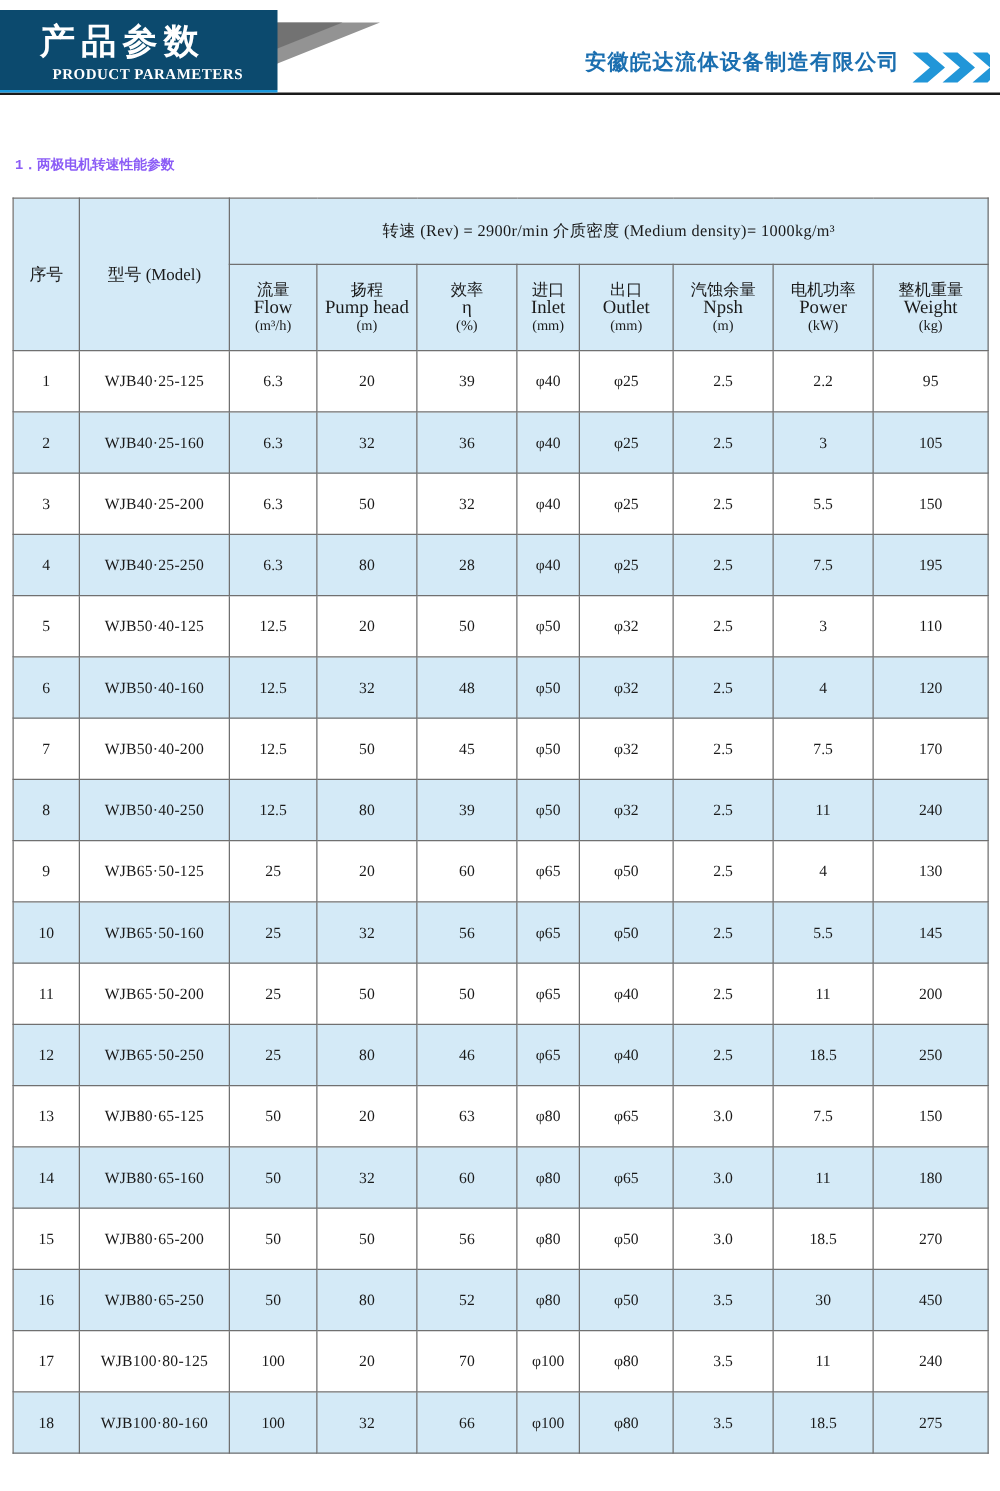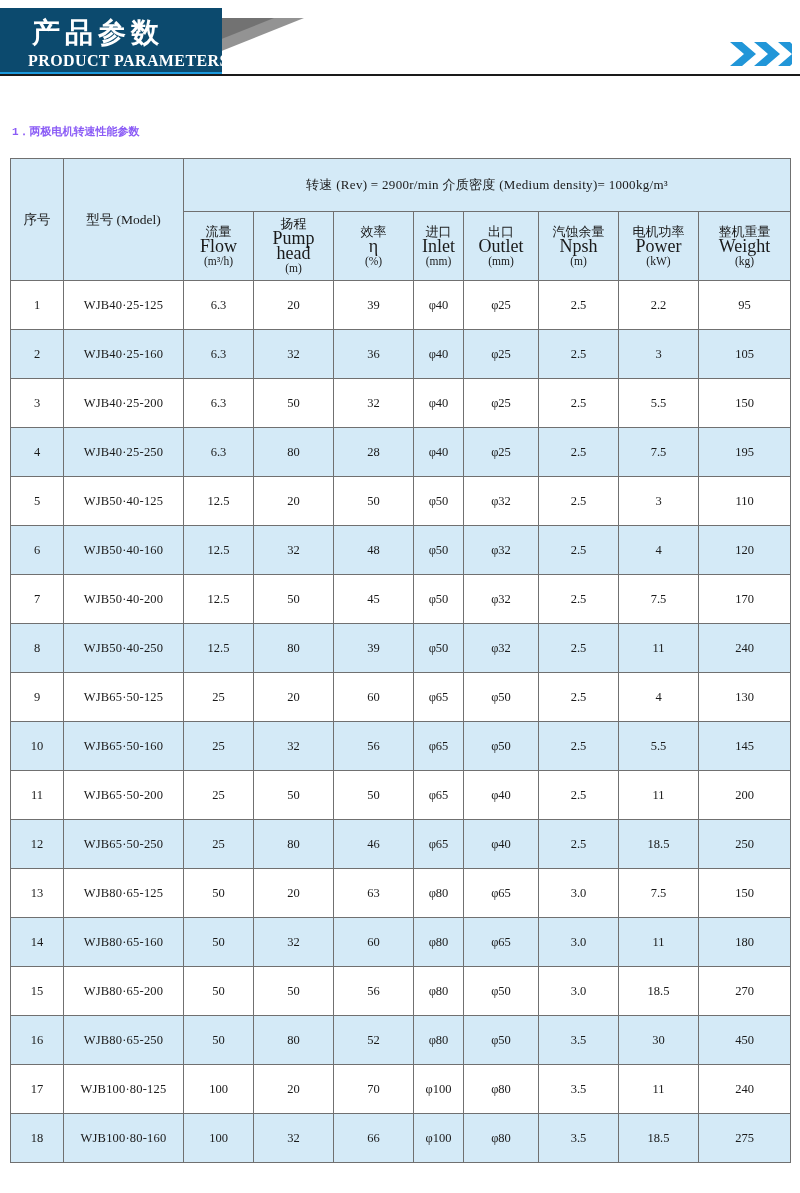--- a/index.html
+++ b/index.html
@@ -16,23 +16,23 @@
     position:absolute;left:0;top:8px;width:222px;height:64px;
     background:#0c4a6e;z-index:3;
   }
   .banner-cn{
     position:absolute;left:32px;top:10px;
     font-family:"DejaVu Sans","Liberation Sans",sans-serif;
     font-size:28px;font-weight:bold;color:#ffffff;letter-spacing:5px;
     line-height:30px;white-space:nowrap;
   }
   .banner-en{
-    position:absolute;left:28px;top:44px;
+    position:absolute;left:42px;top:44px;
     font-family:"Liberation Serif","DejaVu Serif",serif;
-    font-size:16px;font-weight:bold;color:#ffffff;letter-spacing:.4px;
+    font-size:12px;font-weight:bold;color:#ffffff;letter-spacing:.4px;
     white-space:nowrap;
   }
   .shadow-wedge{
     position:absolute;left:214px;top:18px;width:0;height:0;z-index:2;
     border-top:0 solid transparent;
     border-left:90px solid #8d8d8d;
     border-bottom:36px solid transparent;
     opacity:.95;
   }
   .shadow-wedge2{
@@ -72,21 +72,21 @@
     border:1px solid #707070;
     text-align:center;vertical-align:middle;
     font-size:12.5px;color:#1a1a1a;font-weight:normal;
   }
   thead th{background:#d4eaf7;padding:2px 1px;}
   .cond-cell{
     font-size:13px;padding:17px 2px;letter-spacing:.3px;white-space:nowrap;
   }
   .hcol{height:62px;line-height:15px;padding:3px 1px;}
   .hcol .cn{font-size:13px;display:block;}
-  .hcol .en{font-size:18px;display:block;}
+  .hcol .en{font-size:15px;display:block;}
   .hcol .un{font-size:11.5px;display:block;text-align:center;}
   .hsn{height:94px;font-size:13.5px;}
   .hmodel{height:94px;font-size:13.5px;}
 
   tbody td{height:46px;}
   tbody tr.odd td{background:#ffffff;}
   tbody tr.even td{background:#d4eaf7;}
   .c-sn{font-size:12.5px;}
   .c-model{font-size:12.5px;letter-spacing:.2px;white-space:nowrap;}
 
@@ -111,20 +111,21 @@
 
     <div class="shadow-wedge"></div>
     <div class="shadow-wedge2"></div>
 
     <div class="banner">
       <div class="banner-cn">产品参数</div>
       <div class="banner-en">PRODUCT PARAMETERS</div>
     </div>
     <div class="hdr-rule-blue"></div>
 
+    <div class="company">安徽皖达流体设备制造有限公司</div>
 
     <svg class="chevrons" viewBox="0 0 64 28">
       <polygon points="2,2 14,2 28,14 14,26 2,26 16,14" fill="#2196d8"></polygon>
       <polygon points="26,2 38,2 52,14 38,26 26,26 40,14" fill="#2196d8"></polygon>
       <polygon points="50,2 62,2 64,4 64,24 62,26 50,26 64,14" fill="#2196d8"></polygon>
     </svg>
 
     <div class="hdr-rule"></div>
   </div>
 

